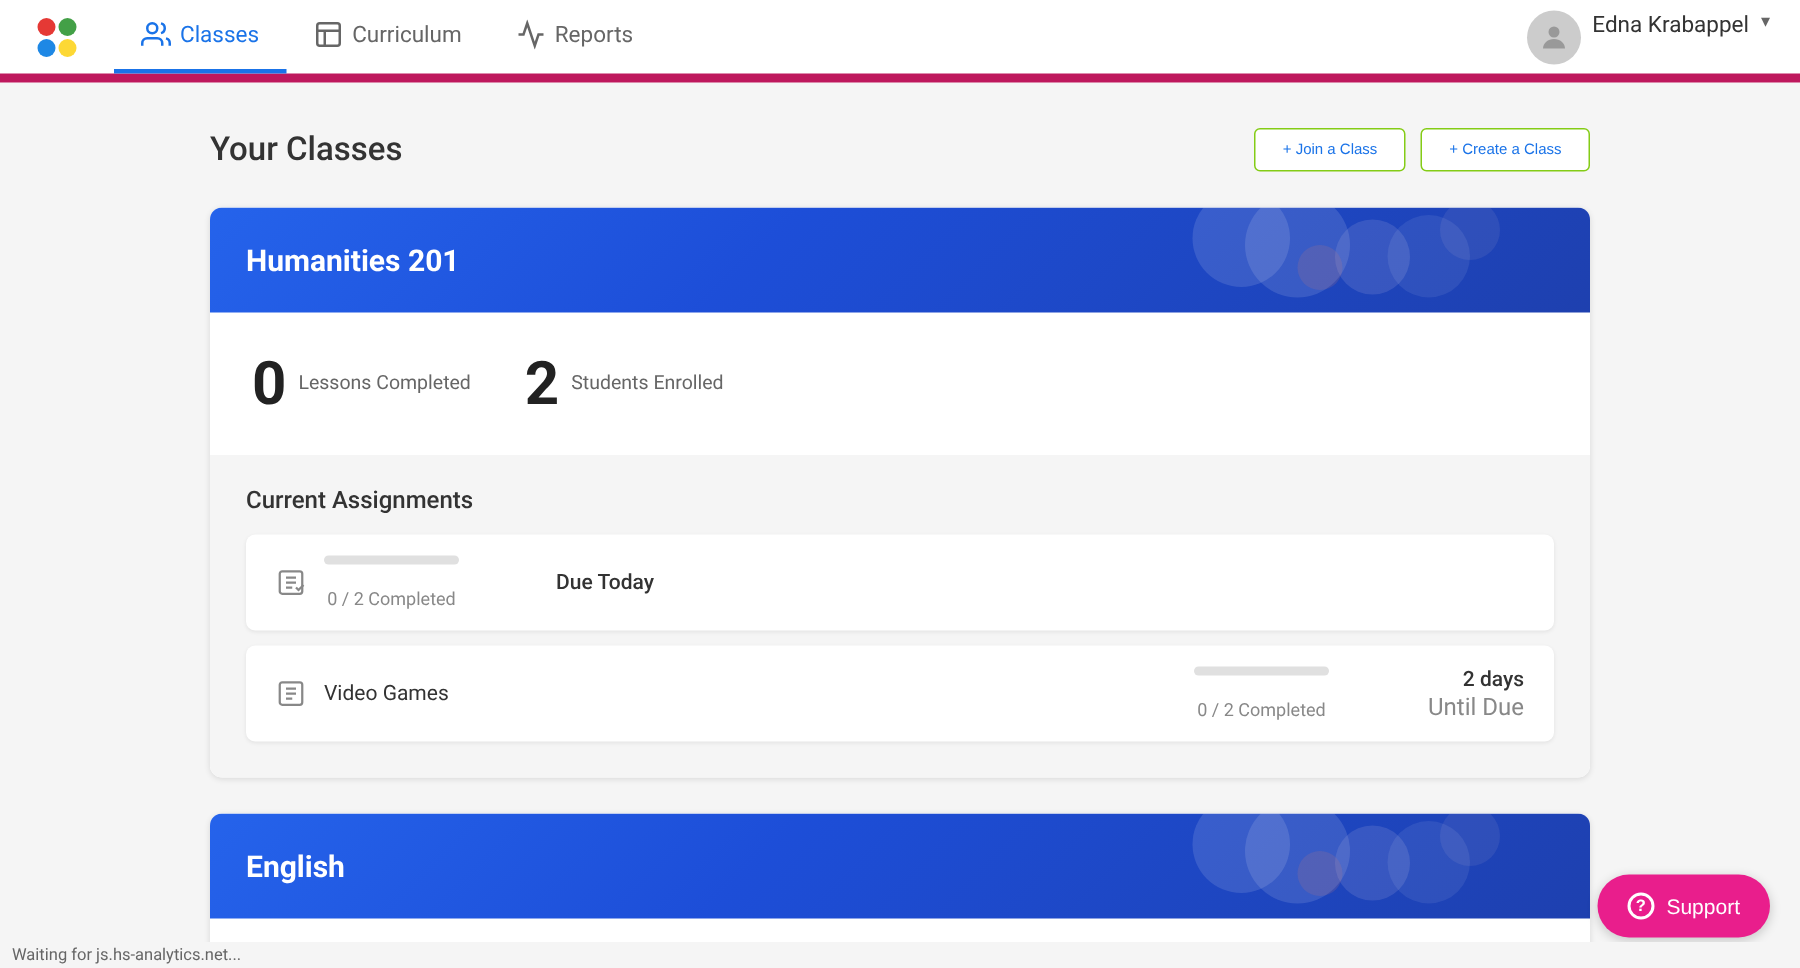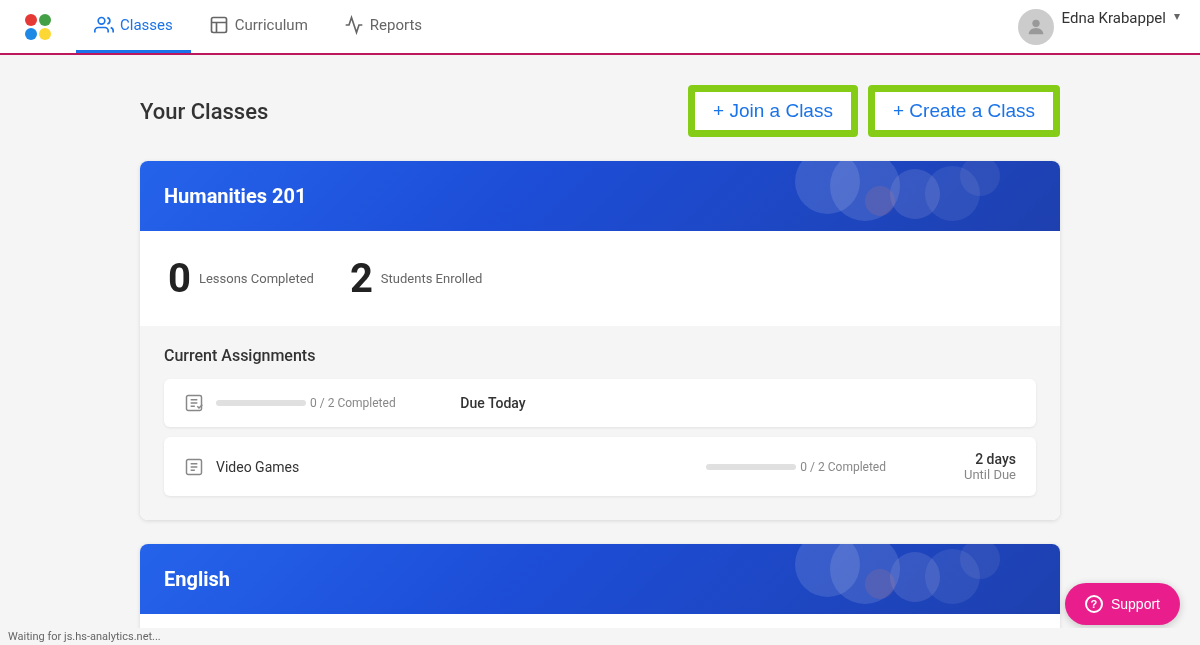--- a/index.html
+++ b/index.html
@@ -5,21 +5,21 @@
     * { margin: 0; padding: 0; box-sizing: border-box; }
     body { font-family: -apple-system, BlinkMacSystemFont, 'Segoe UI', Roboto, sans-serif; background: #f5f5f5; min-height: 645px; overflow: hidden; }
 
     
     .navbar {
       background: #fff;
       height: 55px;
       display: flex;
       align-items: center;
       padding: 0 20px;
-      border-bottom: 2px solid #be185d;
+      border-bottom: 6px solid #be185d;
       position: relative;
     }
     .logo {
       width: 36px;
       height: 36px;
       margin-right: 20px;
       flex-shrink: 0;
     }
     .nav-items {
       display: flex;
@@ -84,26 +84,26 @@
     .classes-title {
       font-size: 22px;
       font-weight: 500;
       color: #333;
     }
     .header-buttons {
       display: flex;
       gap: 10px;
     }
     .btn-outline {
-      border: 7px solid #84cc16;
+      border: 1px solid #84cc16;
       background: #fff;
       color: #1a73e8;
       padding: 8px 18px;
       border-radius: 4px;
-      font-size: 19px;
+      font-size: 10px;
       cursor: pointer;
       display: flex;
       align-items: center;
       gap: 4px;
     }
 
     
     .class-card {
       border-radius: 8px;
       overflow: hidden;
@@ -192,23 +192,23 @@
       color: #666;
       flex-shrink: 0;
     }
     .assignment-name {
       font-size: 14px;
       color: #333;
       flex: 1;
     }
     .progress-section {
       display: flex;
-      flex-direction: row;
-      align-items: center;
-      gap: 4px;
+      flex-direction: column;
+      align-items: center;
+      gap: 16px;
       margin-right: 40px;
     }
     .progress-bar-track {
       width: 90px;
       height: 6px;
       background: #e0e0e0;
       border-radius: 3px;
       overflow: hidden;
     }
     .progress-bar-fill {
@@ -223,21 +223,21 @@
     .due-section {
       text-align: right;
       min-width: 90px;
     }
     .due-line1 {
       font-size: 14px;
       color: #333;
       font-weight: 500;
     }
     .due-line2 {
-      font-size: 13px;
+      font-size: 16px;
       color: #888;
     }
 
     
     .support-btn {
       position: fixed;
       bottom: 20px;
       right: 20px;
       background: #e91e8c;
       color: #fff;

